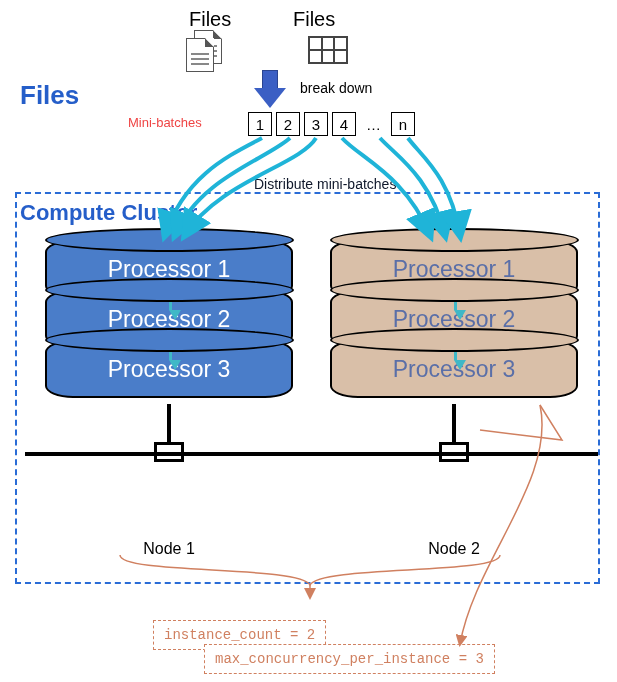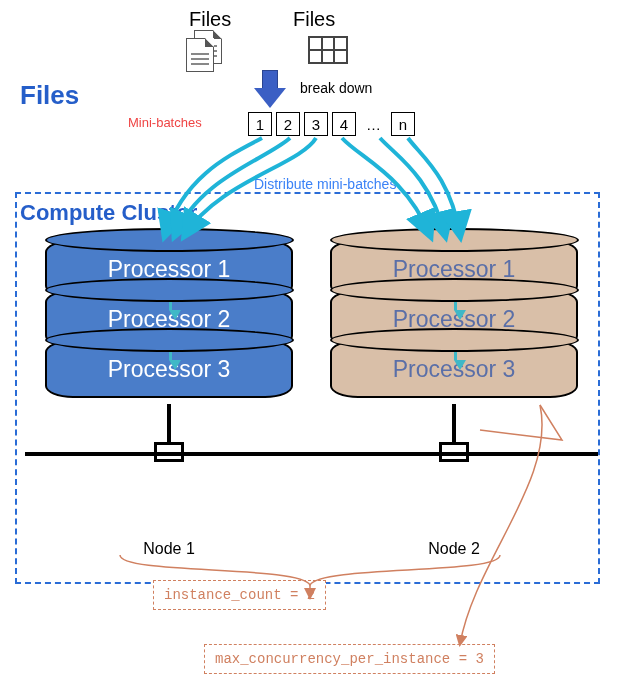--- a/index.html
+++ b/index.html
@@ -70,21 +70,21 @@
   .mb-row {
     position: absolute; left: 248px; top: 112px; display: flex; align-items: center; gap: 4px;
   }
   .mb-cell {
     width: 24px; height: 24px; border: 1.5px solid #000; background: #fff;
     display: flex; align-items: center; justify-content: center; font-size: 15px;
   }
   .mb-dots { padding: 0 6px; font-size: 15px; }
 
   
-  .dist-lbl { position: absolute; left: 254px; top: 176px; font-size: 14px; color: #3b82f6; }
+  .dist-lbl { position: absolute; left: 254px; top: 176px; font-size: 14px; color: #0f172a; }
 
   
   .cluster-box {
     position: absolute; left: 15px; top: 192px; width: 585px; height: 392px;
     border: 2px dashed #2a6cd6;
   }
   .cluster-lbl {
     position: absolute; left: 20px; top: 200px; color: #255ec9;
     font-size: 22px; font-weight: 700; background: #fff; padding-right: 6px;
   }
@@ -251,21 +251,21 @@
       </div>
     </div>
     <div class="stand">
       <div class="pole"></div>
         <div class="box"></div>
         <div class="hline"></div>
     </div>
     <div class="node-label">Node 2</div>
   </div>
 
-  <div class="code-box" style="left:153px; top:580px;">instance_count = 2</div>
+  <div class="code-box" style="left:153px; top:620px;">instance_count = 2</div>
   <div class="code-box" style="left:204px; top:644px;text-align:center;">max_concurrency_per_instance = 3</div>
 
   <svg class="svg-layer" viewBox="0 0 617 682">
     <defs>
       <marker id="cyanHead" markerWidth="8" markerHeight="8" refX="6" refY="4" orient="auto">
         <path d="M0,0 L8,4 L0,8 Z" fill="#1fb4d8"></path>
       </marker>
       <marker id="brownHead" markerWidth="8" markerHeight="8" refX="6" refY="4" orient="auto">
         <path d="M0,0 L8,4 L0,8 Z" fill="#d08060"></path>
       </marker>

